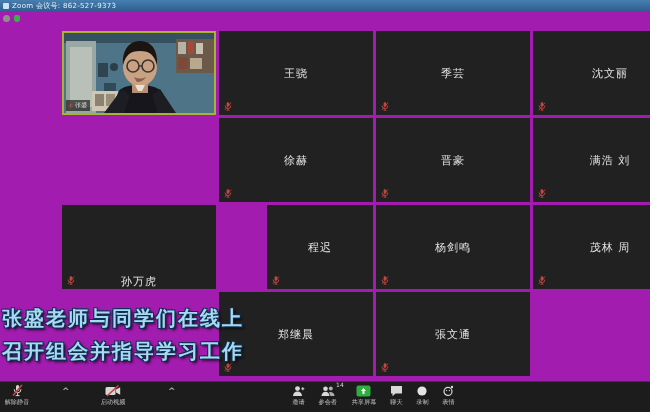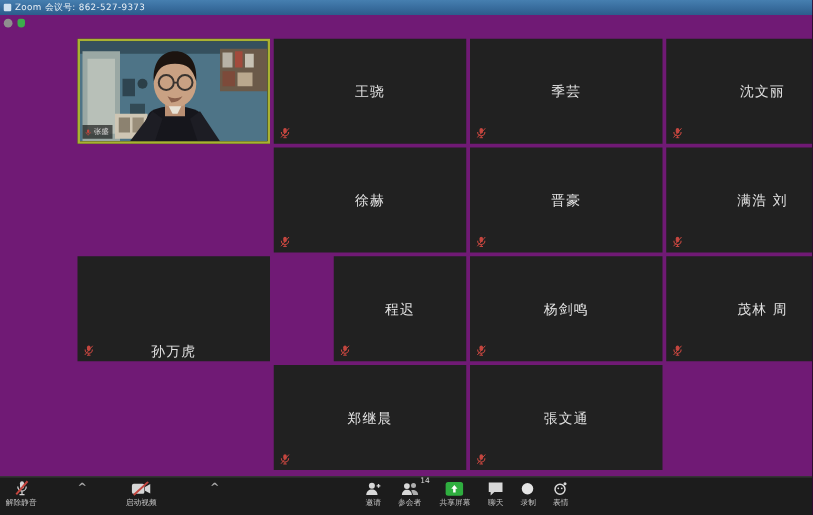--- a/index.html
+++ b/index.html
@@ -1,16 +1,16 @@
 <!DOCTYPE html>
 <html><head>
 <meta charset="utf-8">
 <style>
   html,body{margin:0;padding:0;background:#000;}
-  .screen{position:relative;width:650px;height:412px;background:#701a75;overflow:hidden;
+  .screen{position:relative;width:650px;height:412px;background:#a21caf;overflow:hidden;
           font-family:"DejaVu Sans","Liberation Sans",sans-serif;}
 
   
   .titlebar{position:absolute;top:0;left:0;width:100%;height:12px;
     background:linear-gradient(#467fb0,#2c5c8c);display:flex;align-items:center;
     color:#e9f0f6;font-size:7px;padding-left:3px;box-sizing:border-box;letter-spacing:.3px;}
   .app-ico{width:6px;height:6px;background:#cfe2f0;border-radius:1px;margin-right:3px;flex:0 0 auto;}
 
   
   .indicators{position:absolute;top:15px;left:3px;display:flex;gap:4px;}
@@ -195,20 +195,24 @@
       <div class="tile" style="grid-area: 4 / 3;">
     <span class="pname">張文通</span>
     <svg class="mic-muted" viewBox="0 0 8 9">
       <rect x="2.6" y="0.3" width="2.8" height="4.4" rx="1.4" fill="#c4463f"></rect>
       <path d="M1.1 3.6 a2.9 3 0 0 0 5.8 0 M4 6.6 v1.4 M2.6 8.2 h2.8" stroke="#c4463f" stroke-width="0.9" fill="none"></path>
       <line x1="0.8" y1="8" x2="7.2" y2="0.6" stroke="#c4463f" stroke-width="0.8"></line>
     </svg>
   </div>
     </div>
 
+  <div class="subtitle">
+    <div>张盛老师与同学们在线上</div>
+    <div>召开组会并指导学习工作</div>
+  </div>
 
   <div class="toolbar">
 
     <div class="tool" style="left:4px">
       <span class="ic">
         <svg width="13" height="13" viewBox="0 0 13 13">
           <rect x="5" y="1" width="3.2" height="6" rx="1.6" fill="#d6d6d6"></rect>
           <path d="M3.2 5.2 a3.4 3.6 0 0 0 6.8 0 M6.6 9 v2.4 M4.6 11.6 h4" stroke="#d6d6d6" stroke-width="1" fill="none"></path>
           <line x1="2" y1="11.5" x2="11" y2="1" stroke="#c4463f" stroke-width="1.6"></line>
         </svg>

